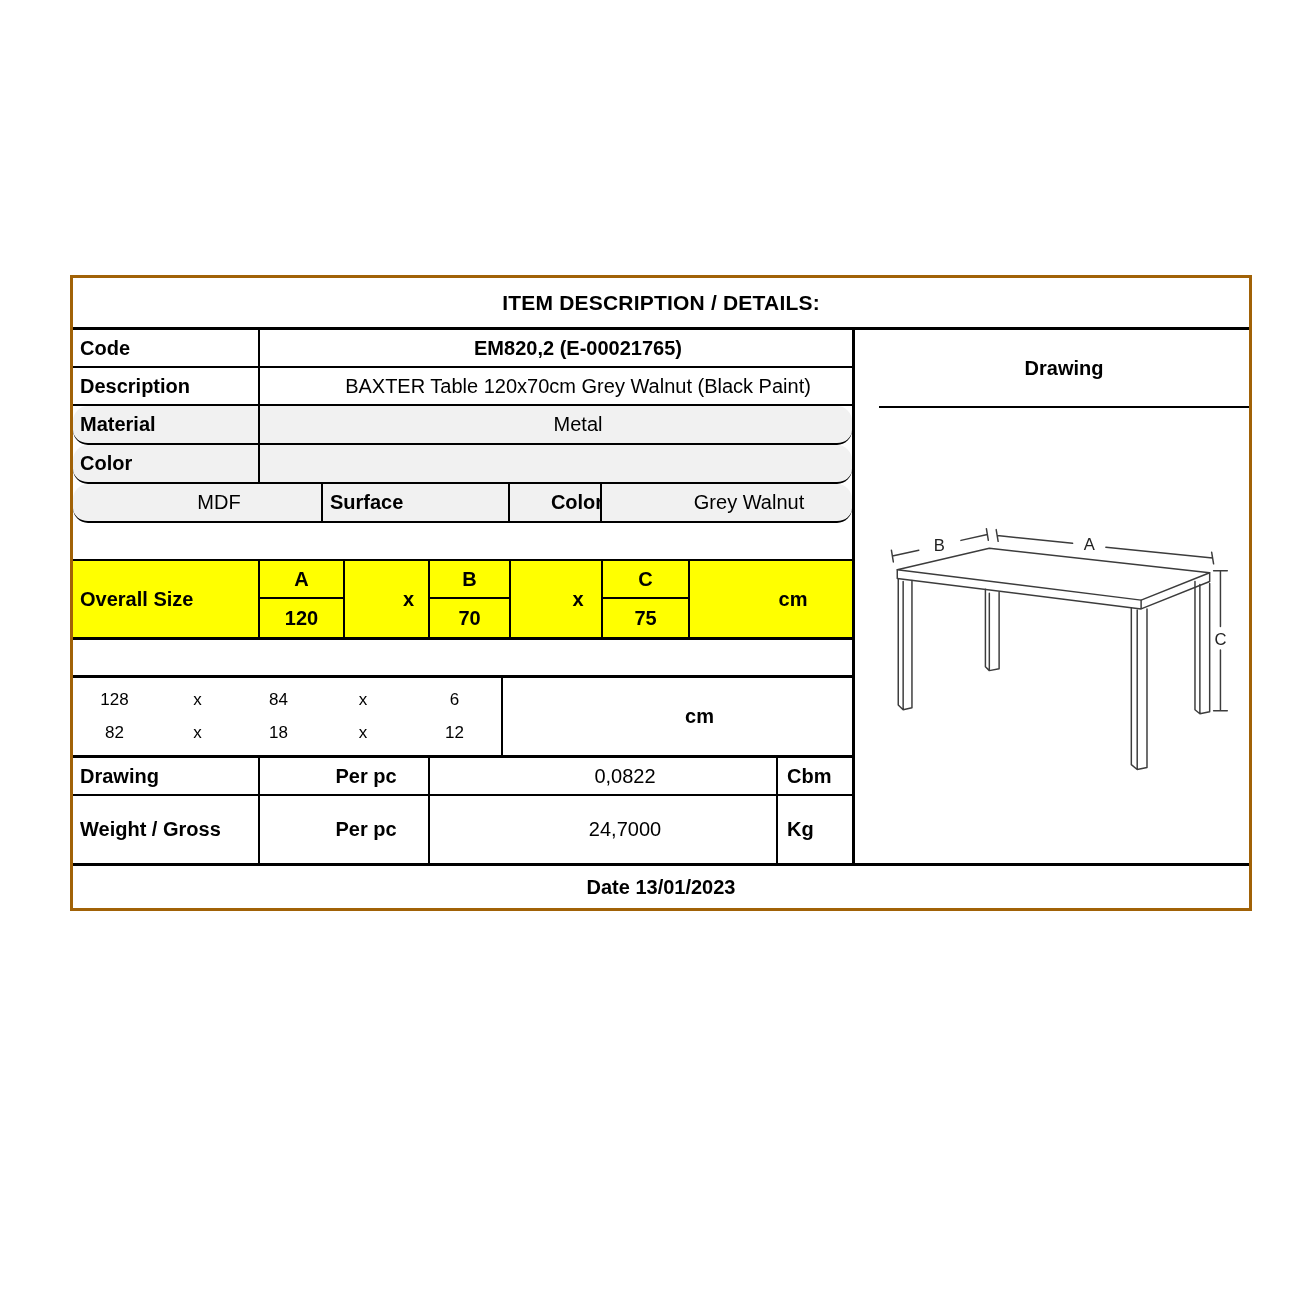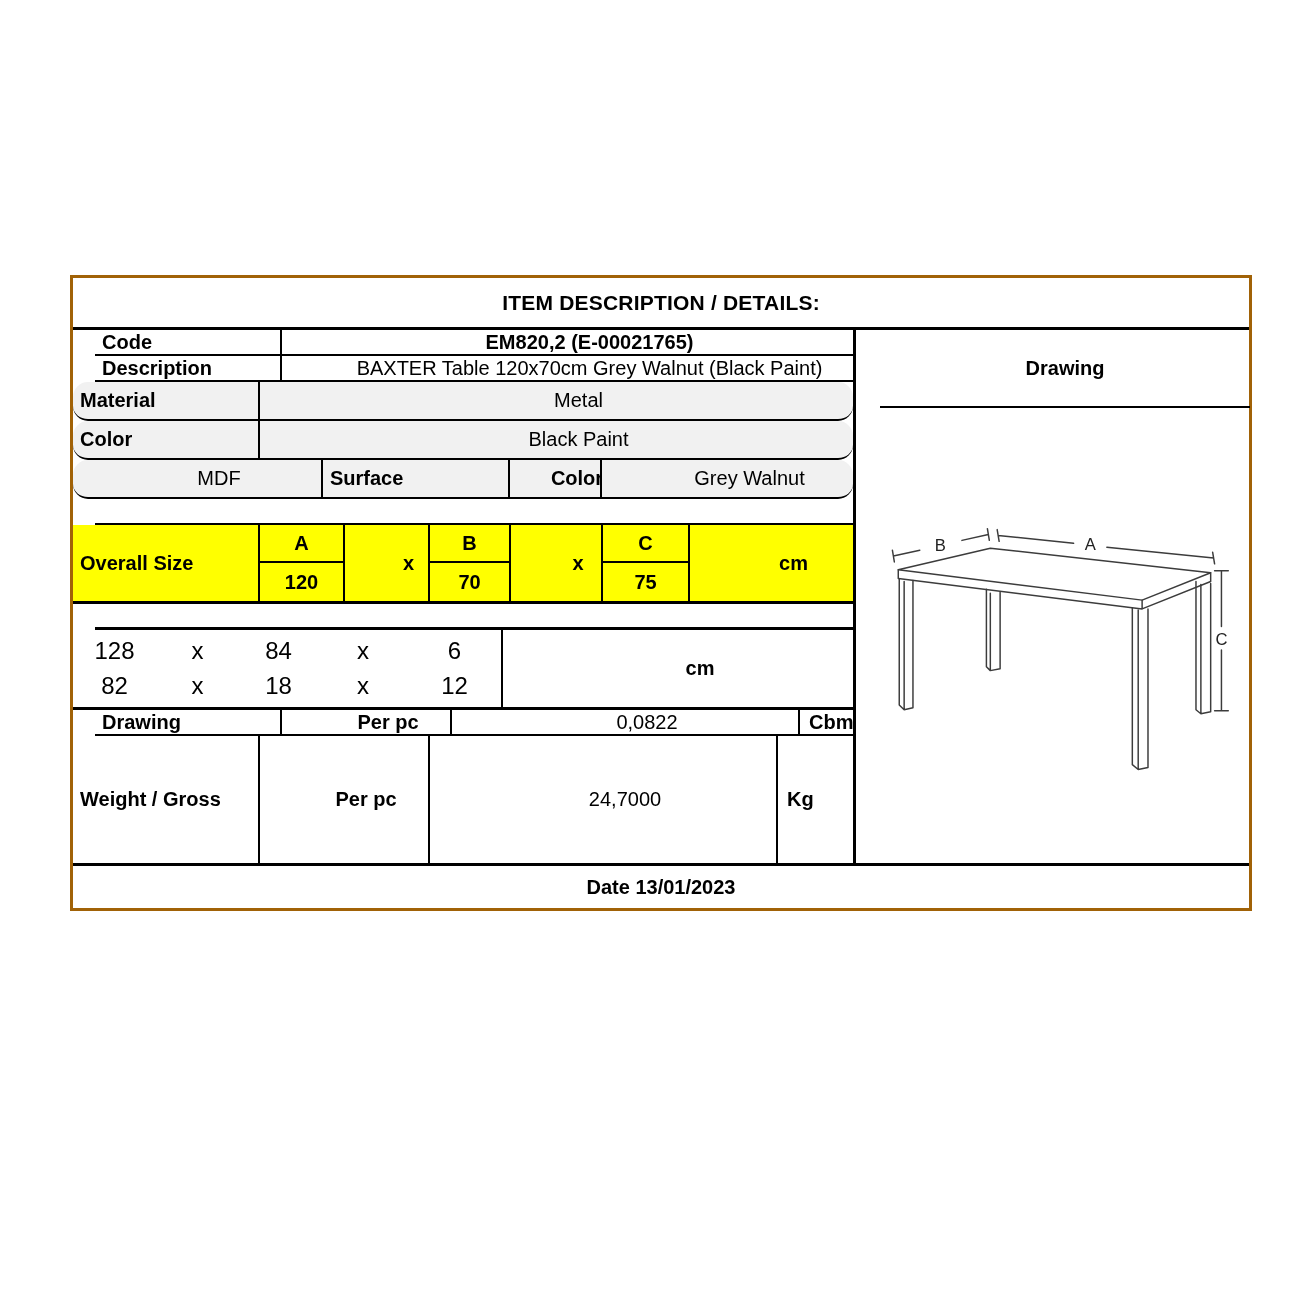--- a/index.html
+++ b/index.html
@@ -21,40 +21,40 @@
   .r.last { border-bottom:none; flex:1; }
 
   .c { display:flex; align-items:center; justify-content:center; font-size:20px; overflow:hidden;padding-left:44px; }
   .lbl { width:187px; justify-content:flex-start; padding-left:7px; font-weight:bold;
          border-right:2px solid #000; }
   .val { flex:1; }
   .bold { font-weight:bold; }
   .gray { background:#f1f1f1;border-radius:15px; }
   .yellow { background:#ffff00; }
 
-  .h38 { height:26px;margin-left:22px; } .h39 { height:39px; } .h79 { height:79px; } .h80 { height:80px; }
+  .h38 { height:38px; } .h39 { height:39px; } .h79 { height:79px; } .h80 { height:80px; }
 
   
   .mdf { width:250px; border-right:2px solid #000; }
   .surf-color { width:92px; border-right:2px solid #000; font-weight:bold; }
 
   
   .dimcol { display:flex; flex-direction:column; border-right:2px solid #000; }
   .wA { width:85px; } .wX1 { width:85px; } .wB { width:81px; } .wX2 { width:92px; } .wC { width:87px; }
   .dimcol .half { height:38px; display:flex; align-items:center; justify-content:center;
                   font-weight:bold; font-size:20px; border-bottom:2px solid #000; }
   .dimcol .half.bot { border-bottom:none; flex:1; }
   .xcell { border-right:2px solid #000; font-weight:bold; }
   .cmcell { flex:1; font-weight:bold; }
 
   
   .pack-values { width:430px; border-right:2px solid #000; display:flex; flex-direction:column;
                  justify-content:space-evenly; }
   .pack-line { display:flex; }
-  .pack-line span { display:inline-flex; align-items:center; justify-content:center; font-size:24px; }
+  .pack-line span { display:inline-flex; align-items:center; justify-content:center; font-size:17px; }
   .pw1 { width:83px; } .pw2 { width:83px; } .pw3 { width:79px; } .pw4 { width:90px; } .pw5 { width:93px; }
 
   
   .perpc { width:170px; border-right:2px solid #000; font-weight:bold; }
   .numval { width:348px; border-right:2px solid #000; }
   .unit { flex:1; font-weight:bold; justify-content:flex-start; padding-left:9px; }
 
   .date-row { height:45px; border-top:3px solid #000; display:flex; align-items:center;
               justify-content:center; font-weight:bold; font-size:20px; }
 
@@ -86,21 +86,20 @@
           <div class="c val">BAXTER Table 120x70cm Grey Walnut (Black Paint)</div>
         </div>
 
         <div class="r h39 gray">
           <div class="c lbl">Material</div>
           <div class="c val">Metal</div>
         </div>
 
         <div class="r h39 gray">
           <div class="c lbl">Color</div>
-          <div class="c val">Black Paint</div>
         </div>
 
         <div class="r h39 gray">
           <div class="c mdf">MDF</div>
           <div class="c lbl">Surface</div>
           <div class="c surf-color">Color</div>
           <div class="c val">Grey Walnut</div>
         </div>
 
         <div class="r h38"></div>

